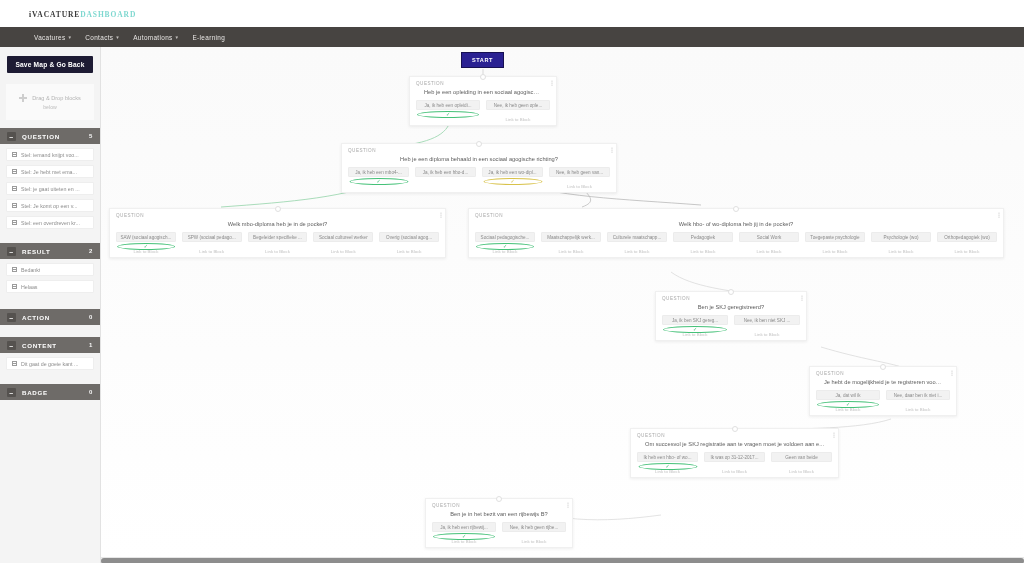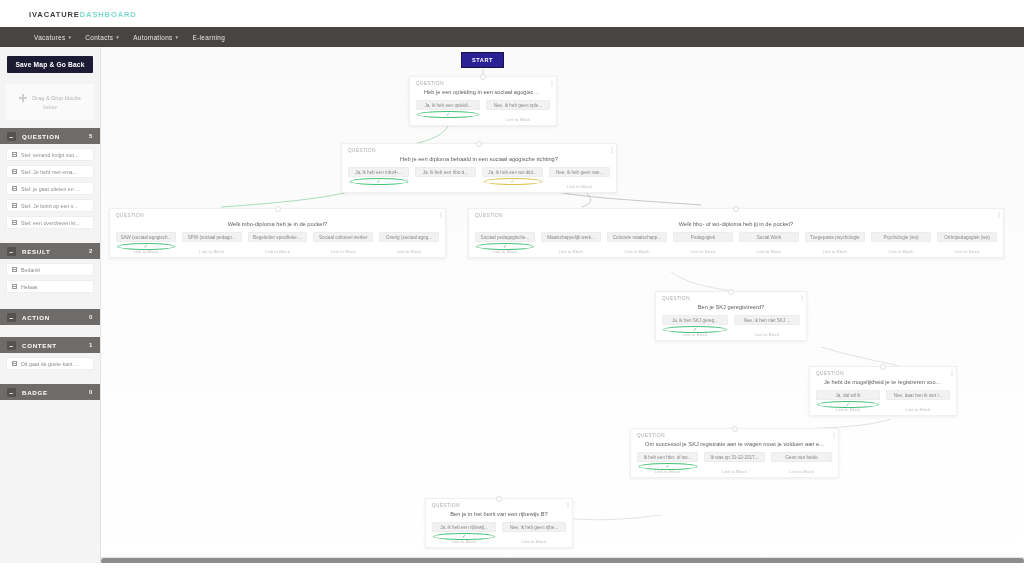--- a/index.html
+++ b/index.html
@@ -8,20 +8,21 @@
     background: #ffffff;
     font-family: "Liberation Sans", sans-serif;
     overflow: hidden;
   }
   #app { position: relative; width: 1024px; height: 575px; background: #fdfdfd; }
 
   
   .logobar {
     position: absolute; left: 0; top: 0; width: 1024px; height: 27px;
     background: #ffffff;
+    font-family: Liberation Serif, serif;
   }
   .logo {
     position: absolute; left: 29px; top: 10px;
     font-size: 7.5px; letter-spacing: .9px; font-weight: bold;
     white-space: nowrap;
   }
   .logo .mark { color: #2b2b2b; }
   .logo .part1 { color: #3a3a3a; }
   .logo .part2 { color: #7fd8d0; }
 

